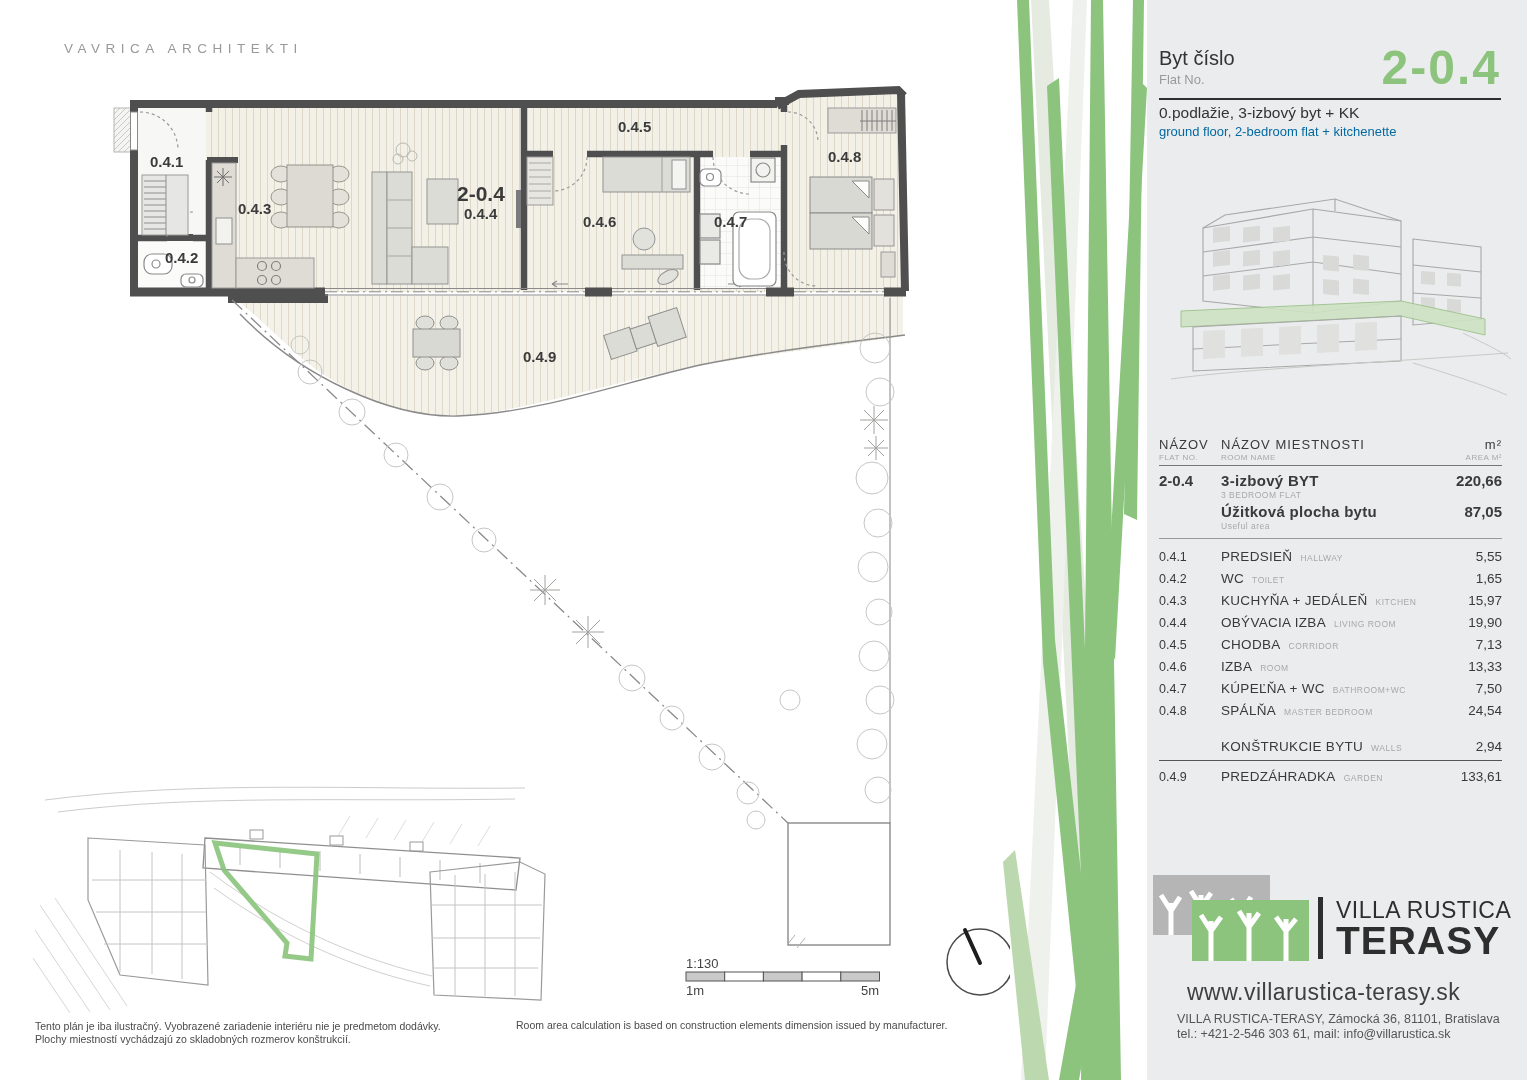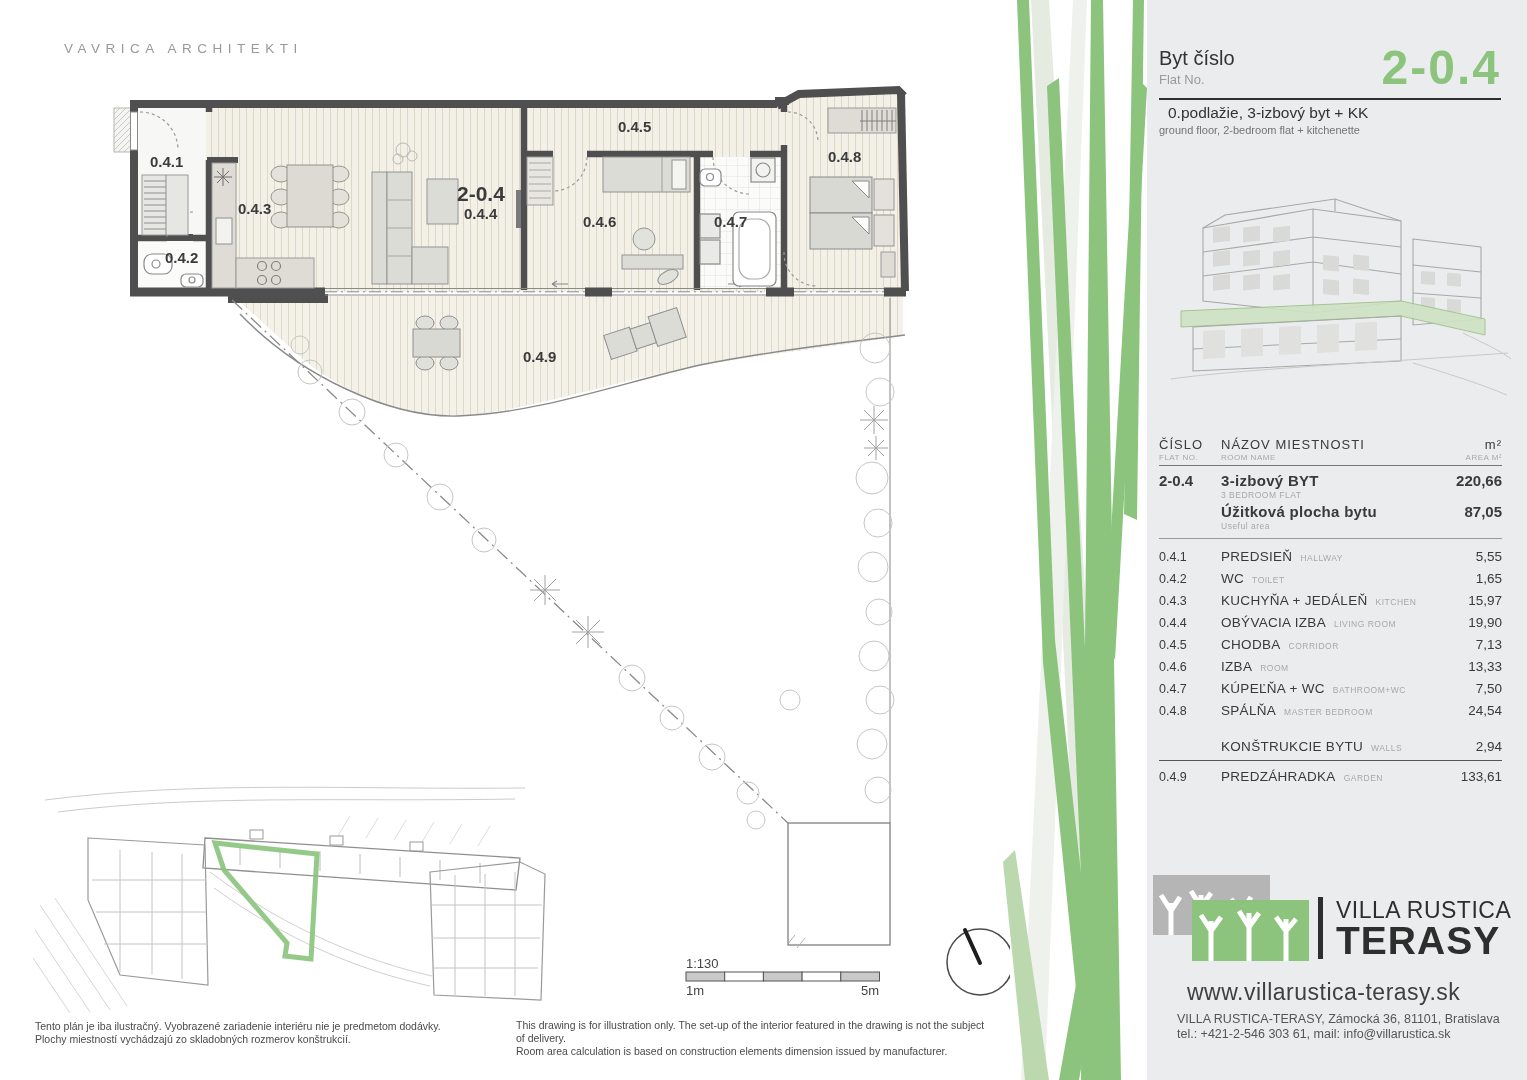--- a/index.html
+++ b/index.html
@@ -12,22 +12,22 @@
   .arch-line1{font-size:27px;font-weight:bold;letter-spacing:10px;color:#58595b;}
   .arch-line1 .red-i{color:#d2392e;}
   .arch-line2{font-size:13.5px;letter-spacing:5.5px;color:#97999b;margin-top:3px;}
 
   
   #panel{left:1147px;top:0;width:380px;height:1080px;background:#ebeced;}
   #panel .hdr-sk{left:12px;top:47px;font-size:20px;font-weight:normal;color:#333;}
   #panel .hdr-en{left:12px;top:72px;font-size:13px;color:#9a9a9a;}
   #panel .flat-no{right:26px;top:40px;font-size:48px;font-weight:bold;letter-spacing:2px;}
   #panel .hdr-rule{left:12px;right:26px;top:98px;border-top:2px solid #2f2f2f;height:0;}
-  #panel .desc-sk{left:12px;top:104px;font-size:15.5px;color:#333;margin-left:9px;}
-  #panel .desc-en{left:12px;top:124px;font-size:11px;color:#737373;}
+  #panel .desc-sk{left:12px;top:104px;font-size:15.5px;color:#333;}
+  #panel .desc-en{left:12px;top:124px;font-size:13px;color:#0369a1;}
   #sketch{left:16px;top:183px;}
 
   
   #areas{left:12px;top:437px;width:343px;}
   .arow{display:grid;grid-template-columns:62px 1fr auto;align-items:baseline;}
   .a-head{padding-bottom:3px;border-bottom:1px solid #777;margin-bottom:6px;}
   .hcap{font-size:13px;letter-spacing:1px;color:#3a3a3a;}
   .hsub{font-size:8px;letter-spacing:.5px;color:#a8a8a8;margin-top:1px;}
   .tright{text-align:right;}
   .num{font-size:12.5px;color:#3a3a3a;}
@@ -398,21 +398,21 @@
     <g fill="none" stroke="#c9c9c7" stroke-width="1">
       <path d="M8,196 C80,186 210,180 345,170"></path>
       <path d="M250,180 C290,192 320,202 344,212"></path>
       <path d="M300,150 C320,160 338,168 348,176"></path>
     </g>
   </svg>
 
   <div class="abs" id="areas">
     <div class="arow a-head">
       <div>
-        <div class="hcap">ČÍSLO</div>
+        <div class="hcap">NÁZOV</div>
         <div class="hsub">FLAT NO.</div>
       </div>
       <div>
         <div class="hcap">NÁZOV  MIESTNOSTI</div>
         <div class="hsub">ROOM NAME</div>
       </div>
       <div class="tright">
         <div class="hcap">m²</div>
         <div class="hsub">AREA M²</div>
       </div>
@@ -516,15 +516,14 @@
     <div>VILLA RUSTICA-TERASY, Zámocká 36, 81101, Bratislava</div>
     <div>tel.: +421-2-546 303 61, mail: info@villarustica.sk</div>
   </div>
 </div>
 
 <div class="abs disc" id="disc-sk">
   <div>Tento plán je iba ilustračný. Vyobrazené zariadenie interiéru nie je predmetom dodávky.</div>
   <div>Plochy miestností vychádzajú zo skladobných rozmerov konštrukcií.</div>
 </div>
 <div class="abs disc" id="disc-en">
-  <div>This drawing is for illustration only. The set-up of the interior featured in the drawing is not the subject of delivery.</div>
   <div>Room area calculation is based on construction elements dimension issued by manufacturer.</div>
 </div>
 
 </body></html>

